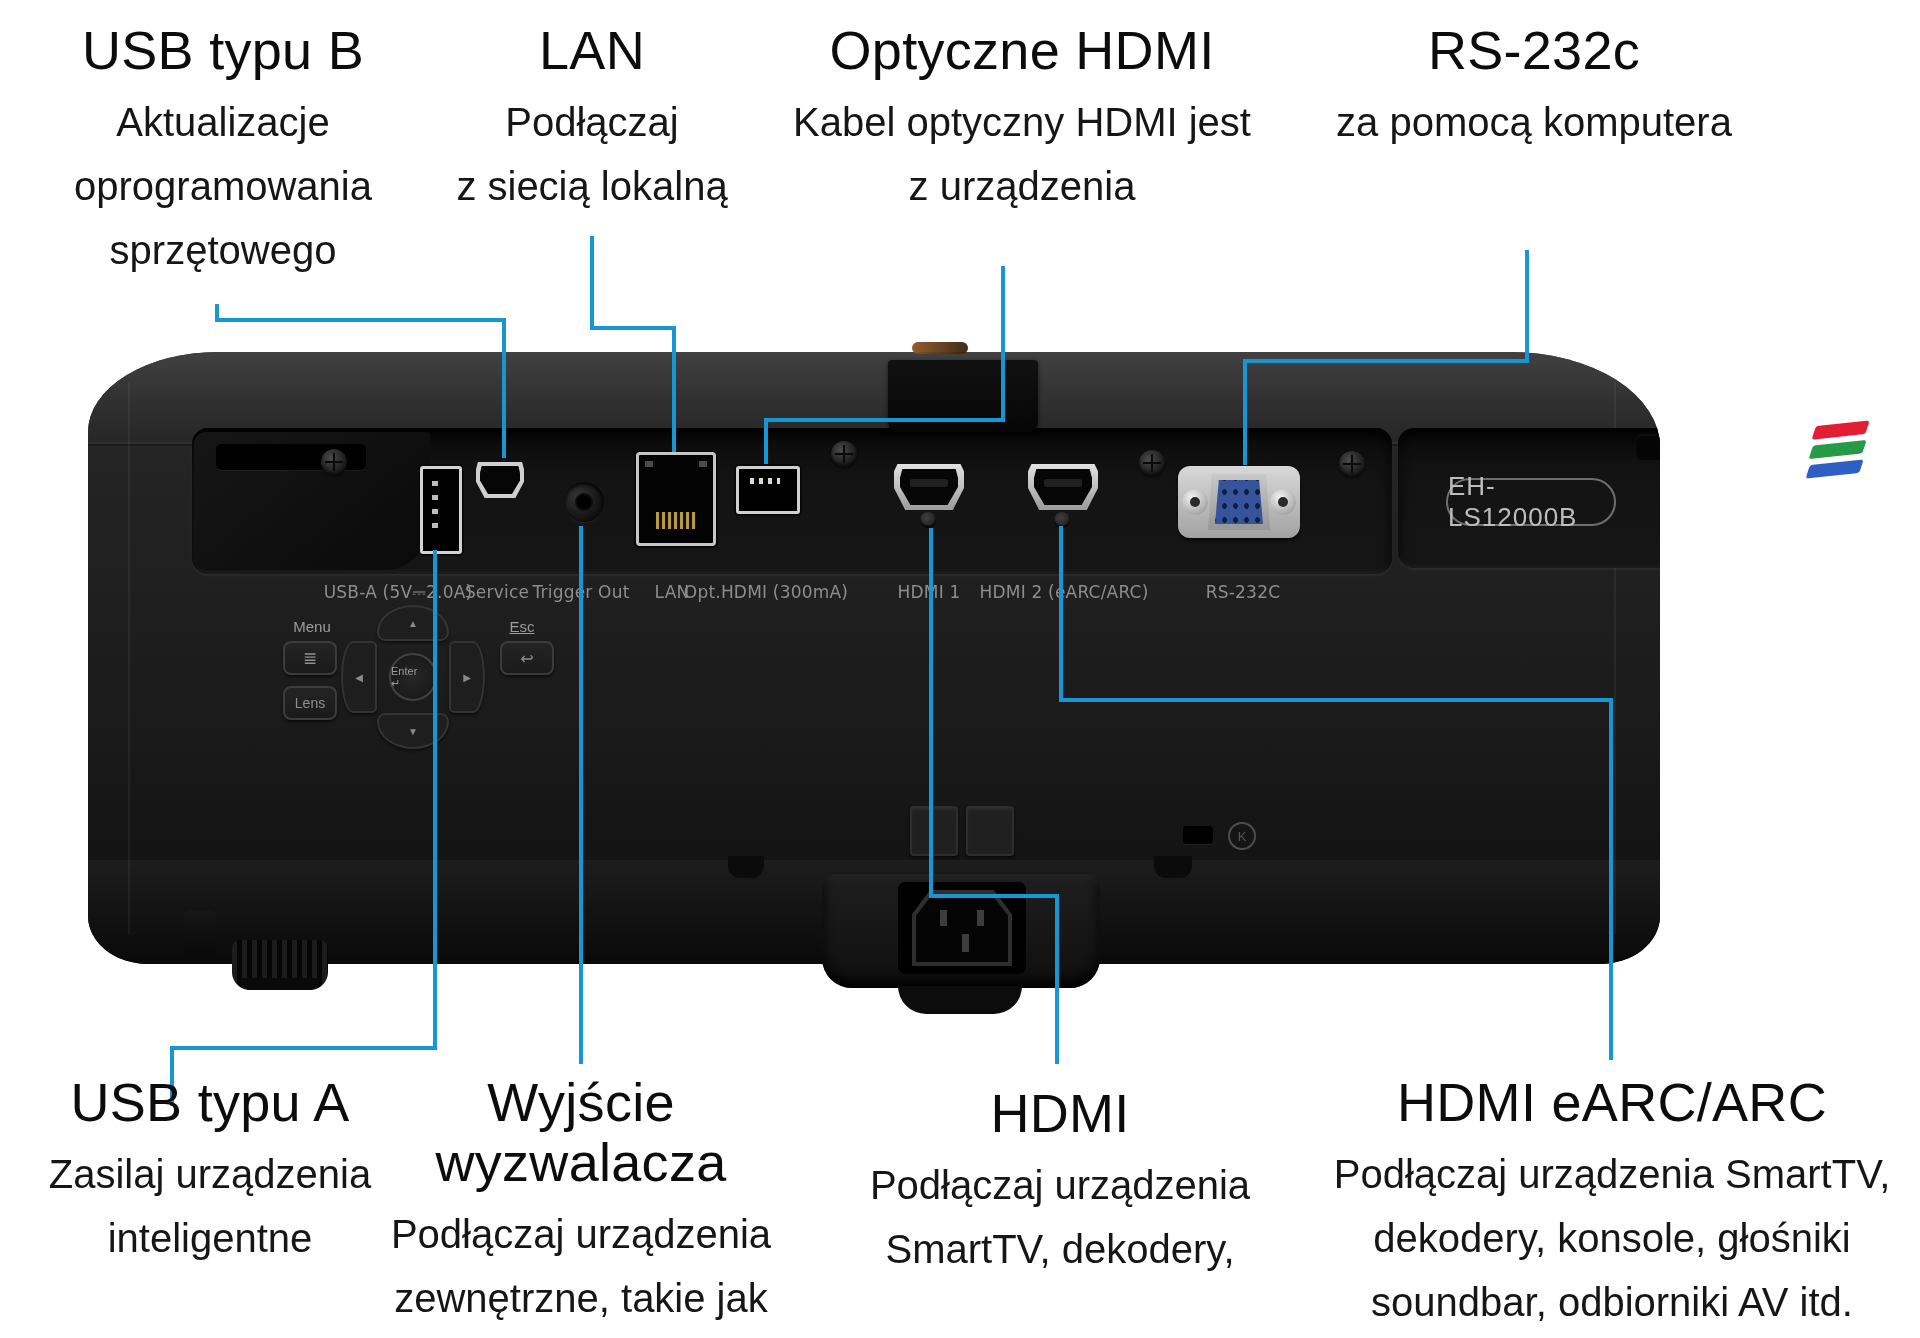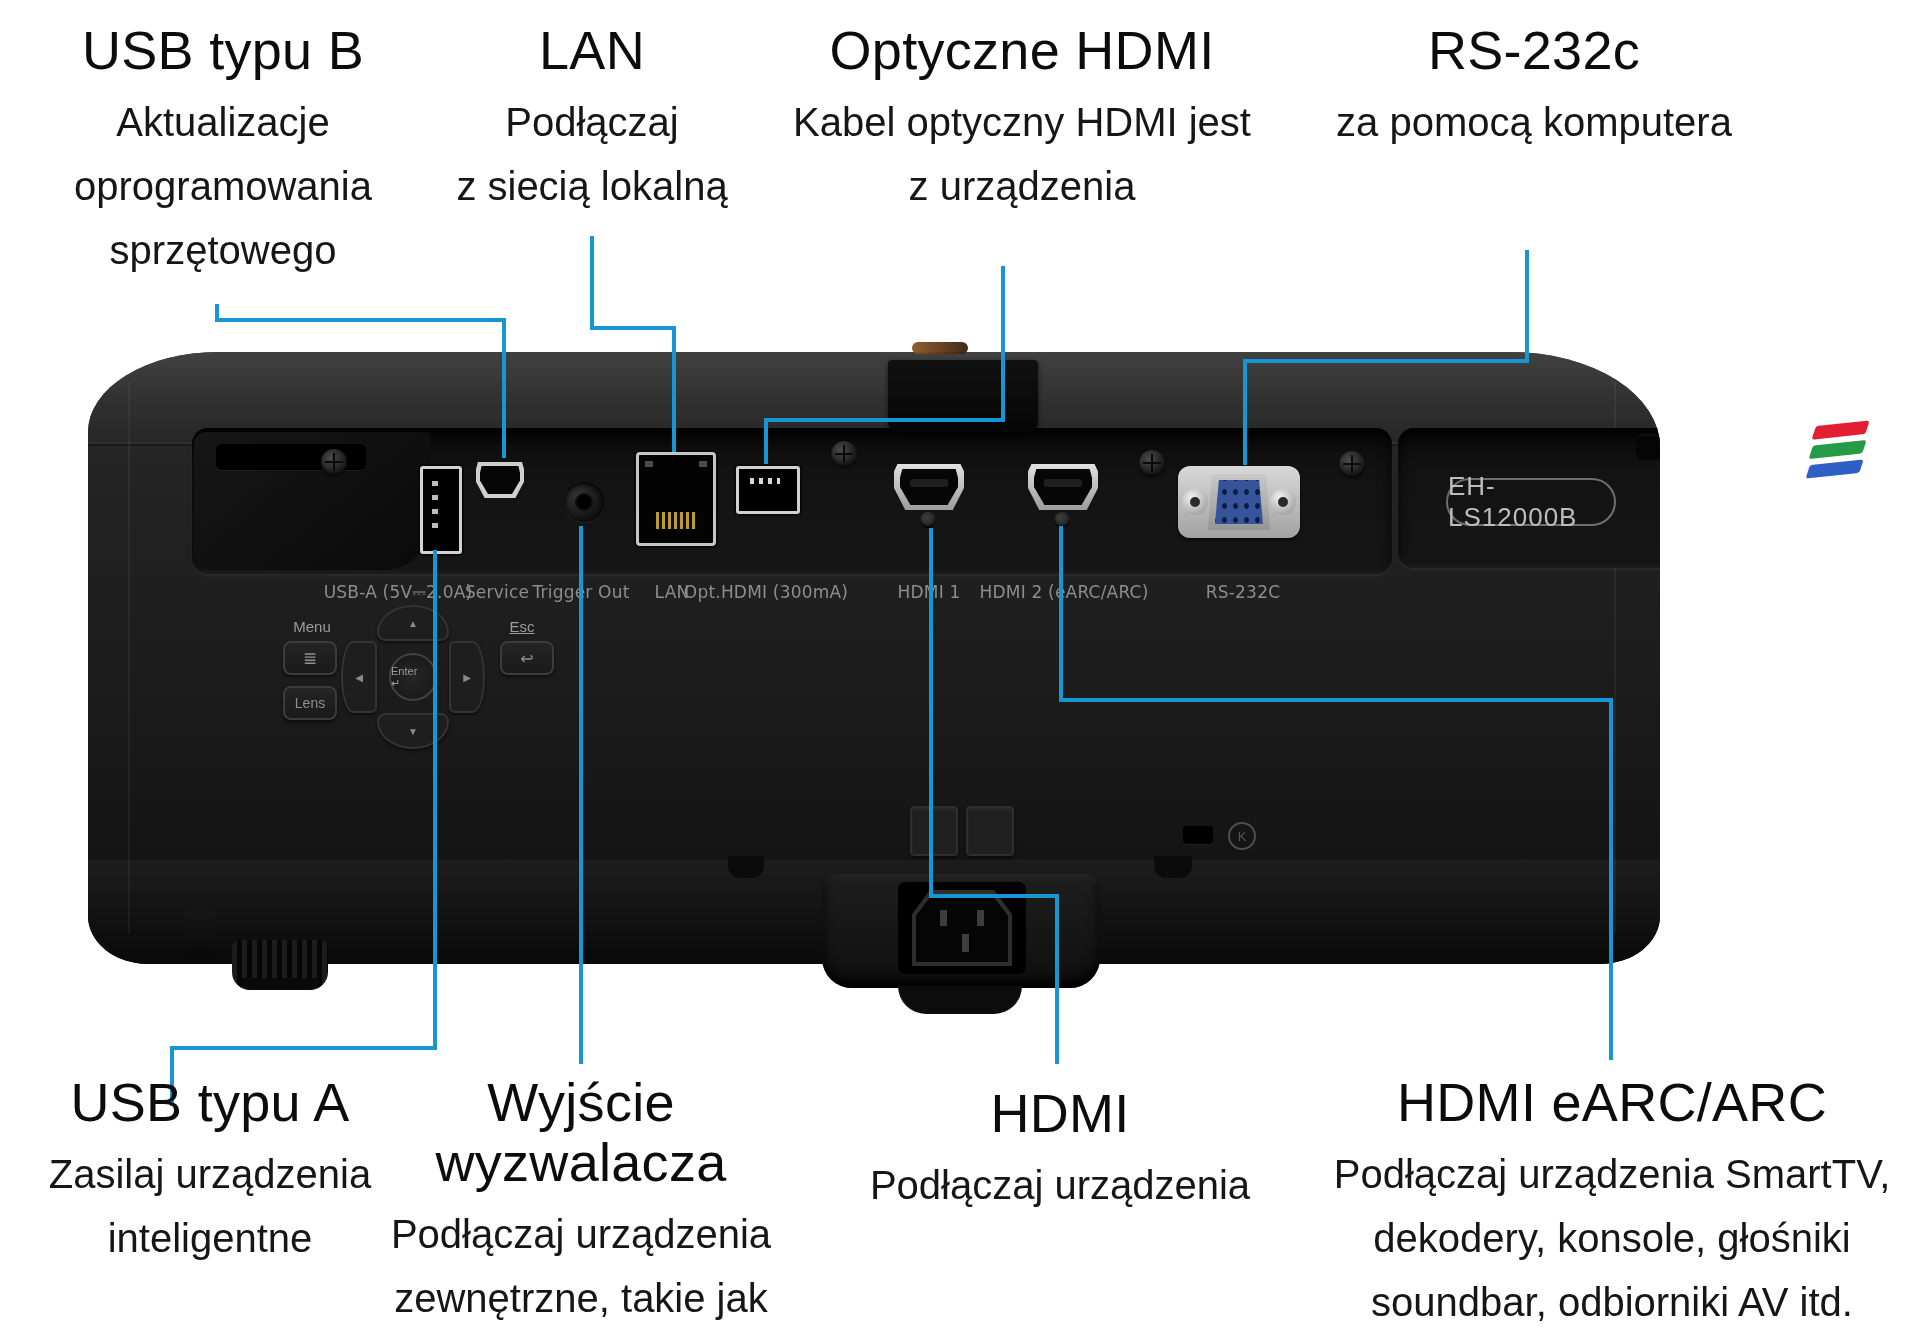--- a/index.html
+++ b/index.html
@@ -390,20 +390,21 @@
     <div class="co-sub">
       <div>Podłączaj urządzenia</div>
       <div>zewnętrzne, takie jak</div>
       <div>ekran z silnikiem</div>
     </div>
   </div>
   <div class="co-label lb3 lbls">
     <div class="co-title">HDMI</div>
     <div class="co-sub">
       <div>Podłączaj urządzenia</div>
+      <div>SmartTV, dekodery,</div>
     </div>
   </div>
   <div class="co-label lb4 lbls">
     <div class="co-title">HDMI eARC/ARC</div>
     <div class="co-sub">
       <div>Podłączaj urządzenia SmartTV,</div>
       <div>dekodery, konsole, głośniki</div>
       <div>soundbar, odbiorniki AV itd.</div>
     </div>
   </div>

